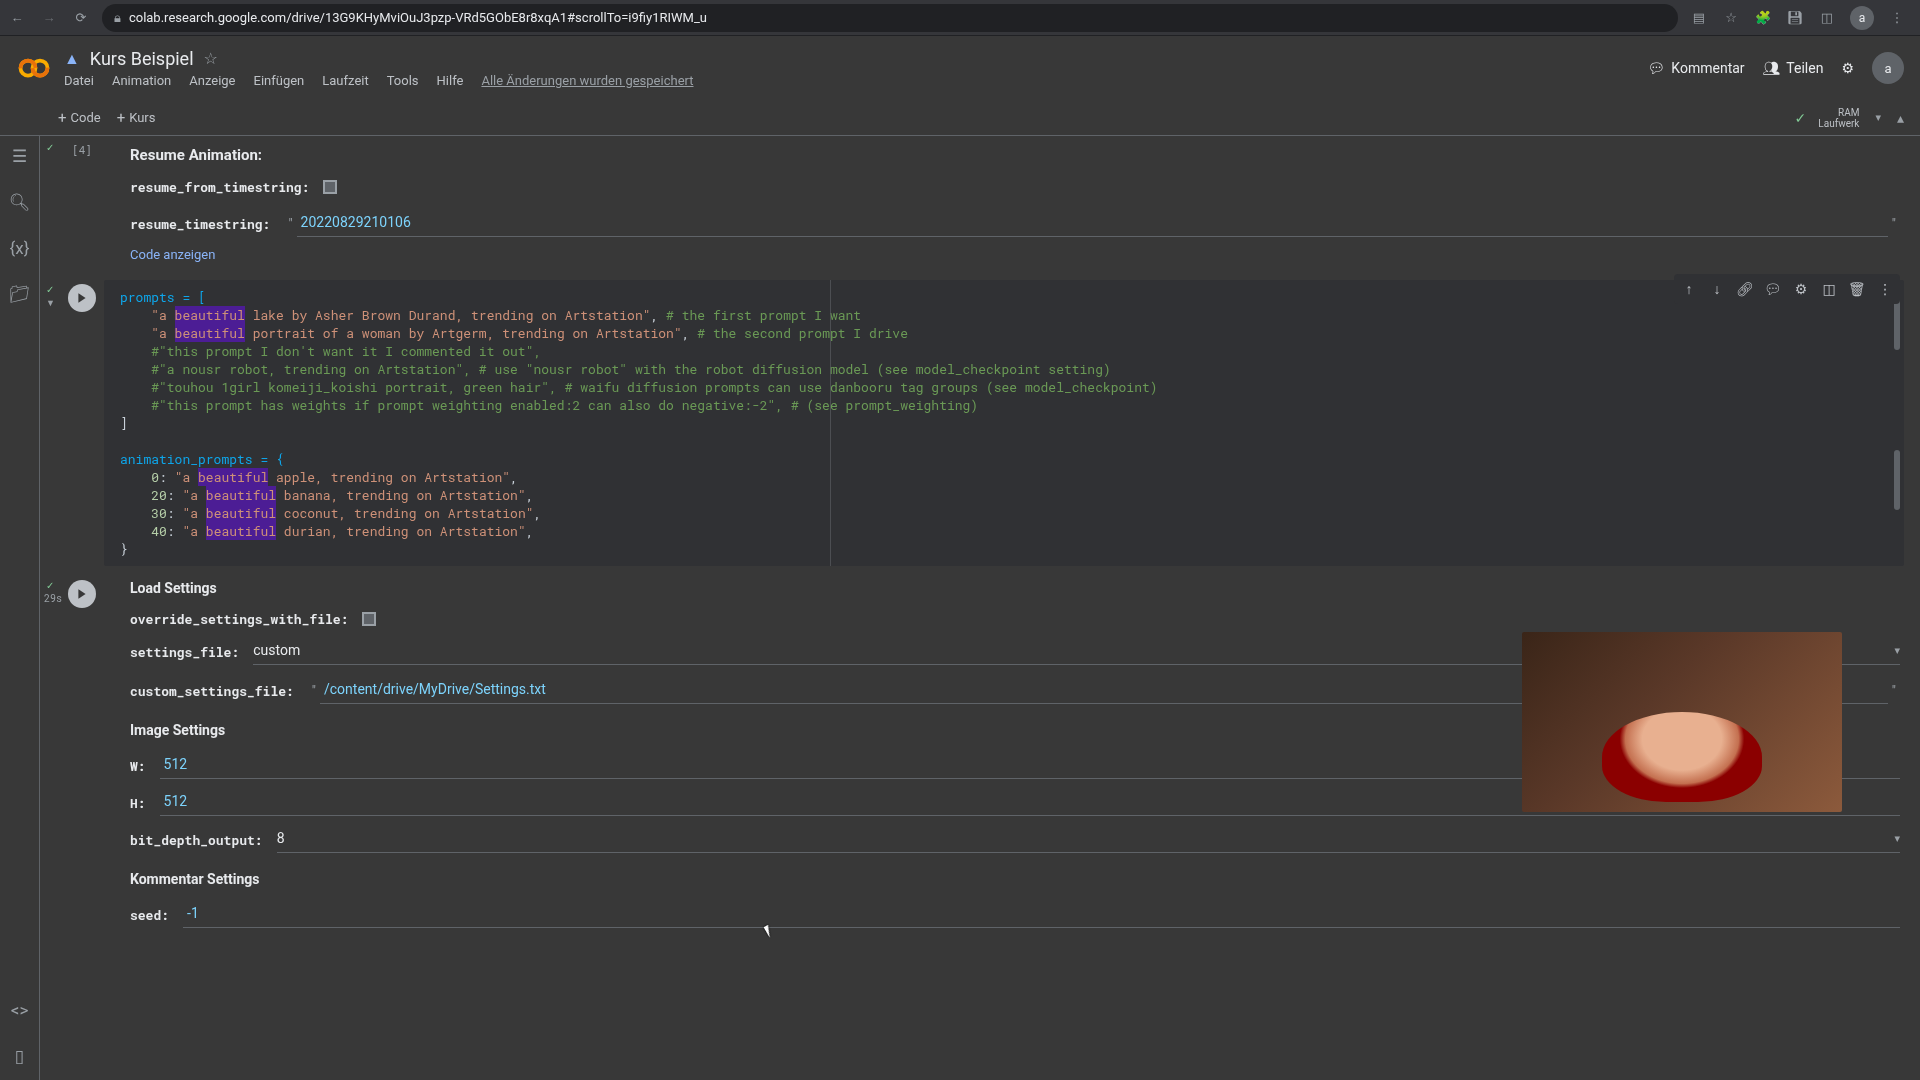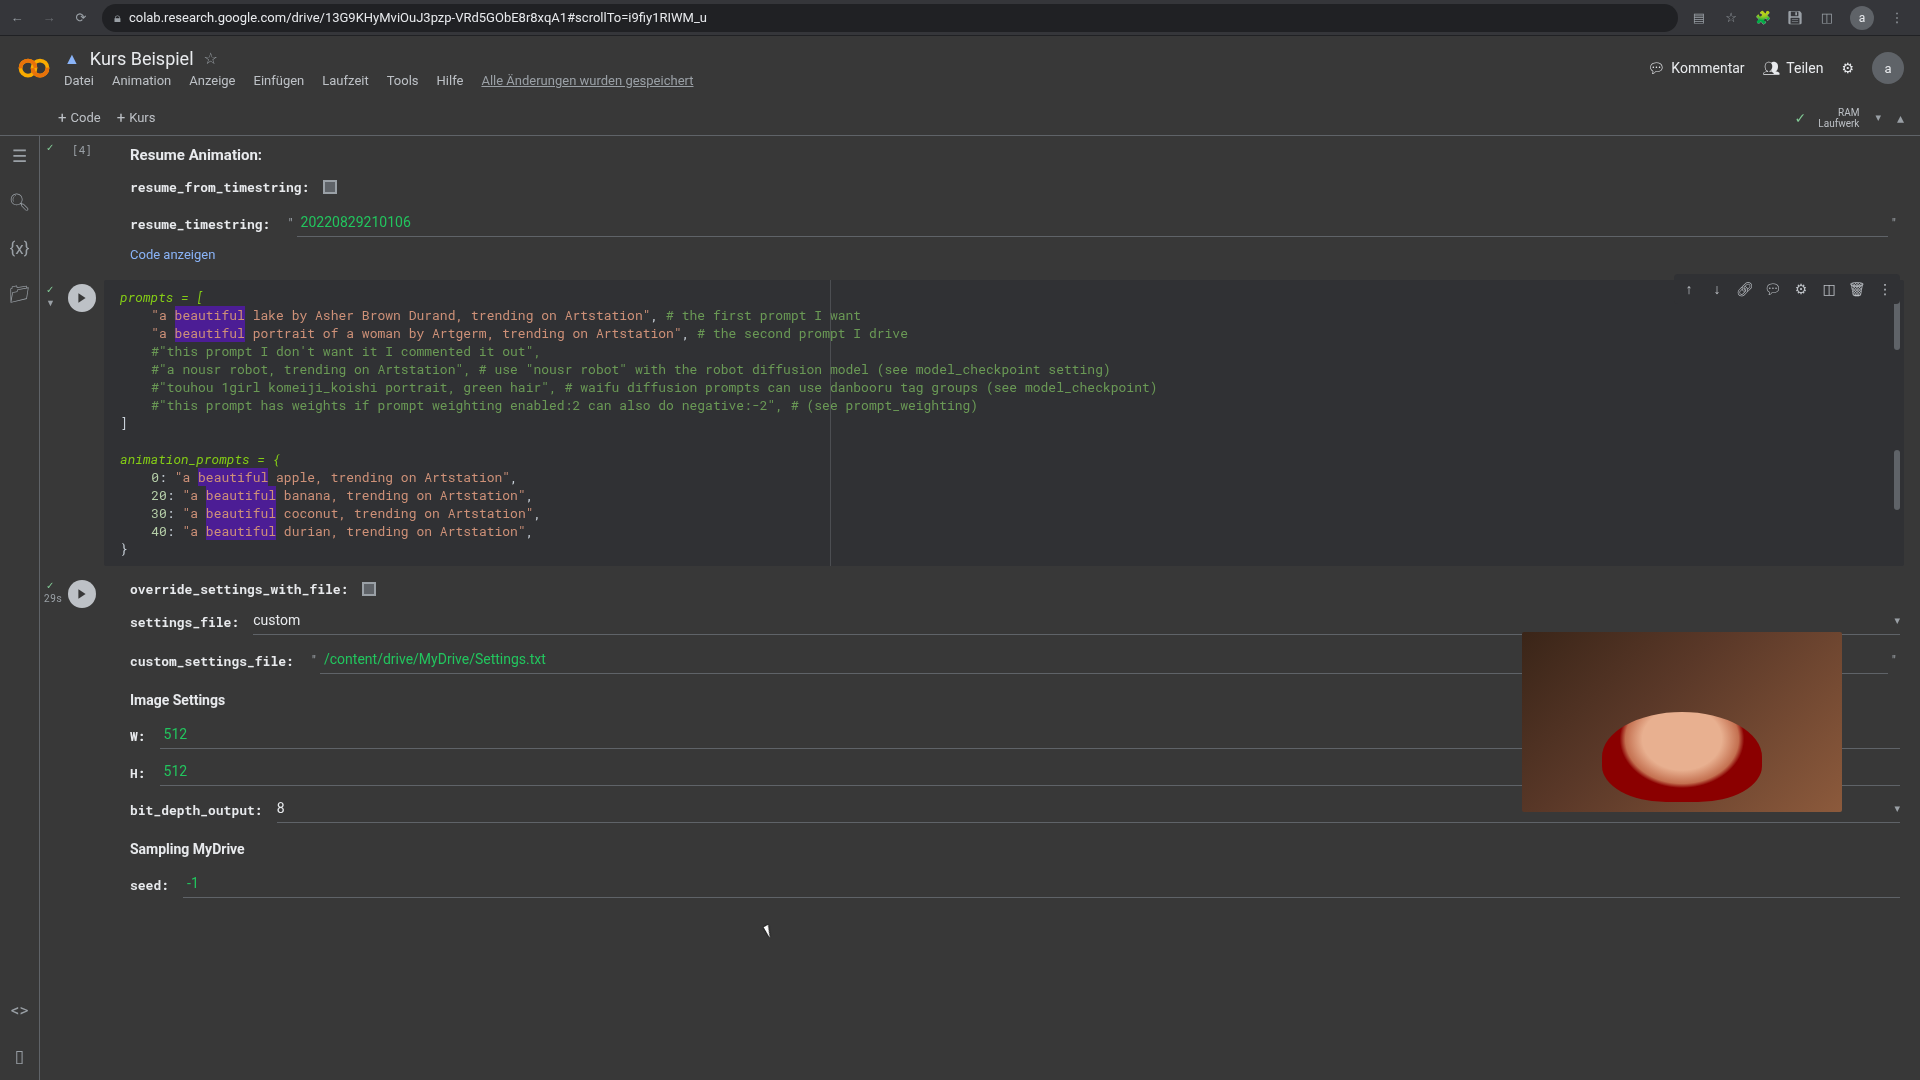--- a/index.html
+++ b/index.html
@@ -113,21 +113,21 @@
   width: 14px; height: 14px;
   border: 2px solid #9aa0a6;
   background: #5f6368;
   cursor: pointer;
 }
 .text-input {
   flex: 1;
   background: transparent;
   border: none;
   border-bottom: 1px solid #5f6368;
-  color: #22c55e;
+  color: #7dd3fc;
   font-size: 14px;
   padding: 4px 4px 6px 4px;
   outline: none;
   font-family: Roboto, Arial, sans-serif;
 }
 .quote-mark { color: #9aa0a6; font-size: 13px; padding: 0 4px; }
 .link-text { color: #8ab4f8; font-size: 13px; cursor: pointer; margin-top:8px;}
 .code-cell {
   margin: 8px 16px 8px 20px;
   position: relative;
@@ -149,21 +149,21 @@
   border-radius: 2px;
   padding: 8px 0 8px 0;
   font-family: 'Roboto Mono', Consolas, monospace;
   font-size: 13px;
   line-height: 18px;
   position: relative;
   min-height: 280px;
 }
 .code-line { padding: 0 16px; white-space: pre; }
 .code-ruler { position:absolute; left: 726px; top:0; bottom:0; width:1px; background:#5f6368; opacity:.6;}
-.tok-var { color: #84cc16; font-style: italic; }
+.tok-var { color: #0ea5e9; }
 .tok-punc { color: #c9d1d9; }
 .tok-str { color: #ce9178; }
 .tok-hl { background: #4c1d95; }
 .tok-cmt { color: #6a9955; }
 .tok-num { color: #b5cea8; }
 .scroll-ind { position:absolute; right:4px; width:6px; background:#5f6368; border-radius:3px;}
 .select-row { display:flex; align-items:center; margin-bottom:12px; }
 .select-box {
   flex: 1;
   border-bottom: 1px solid #5f6368;
@@ -383,20 +383,21 @@
       <div class="cell-gutter" style="top:4px;">
         <span class="cell-indicator" style="left:-14px;">✓</span>
         <span class="sec-badge" style="position:absolute; left:-16px; top:12px;">29s</span>
         <div class="run-btn" style="margin:0 auto;">
           <svg width="12" height="12" viewBox="0 0 10 10">
               <path d="M2 1 L8 5 L2 9 Z"></path>
             </svg>
         </div>
       </div>
       <div class="form-cell" style="padding-top:4px;">
+        <div class="section-title" style="font-size:14px;">Load Settings</div>
         <div class="form-row">
           <span class="form-label">override_settings_with_file:</span>
           <div class="checkbox"></div>
         </div>
         <div class="select-row">
           <span class="form-label">settings_file:</span>
           <div class="select-box">
             <span>custom</span>
             <span class="select-arrow">▾</span>
           </div>
@@ -418,21 +419,21 @@
           <input class="text-input" value="512" style="">
         </div>
         <div class="select-row">
           <span class="form-label">bit_depth_output:</span>
           <div class="select-box">
             <span>8</span>
             <span class="select-arrow">▾</span>
           </div>
         </div>
 
-        <div class="section-title" style="font-size:14px; margin-top:18px;">Sampling MyDrive</div>
+        <div class="section-title" style="font-size:14px; margin-top:18px;">Kommentar Settings</div>
         <div class="form-row">
           <span class="form-label">seed:</span>
           <input class="text-input" value="-1" style="">
         </div>
       </div>
     </div>
 
     <div class="webcam"></div>
 
     <div class="cursor-ptr"></div>

